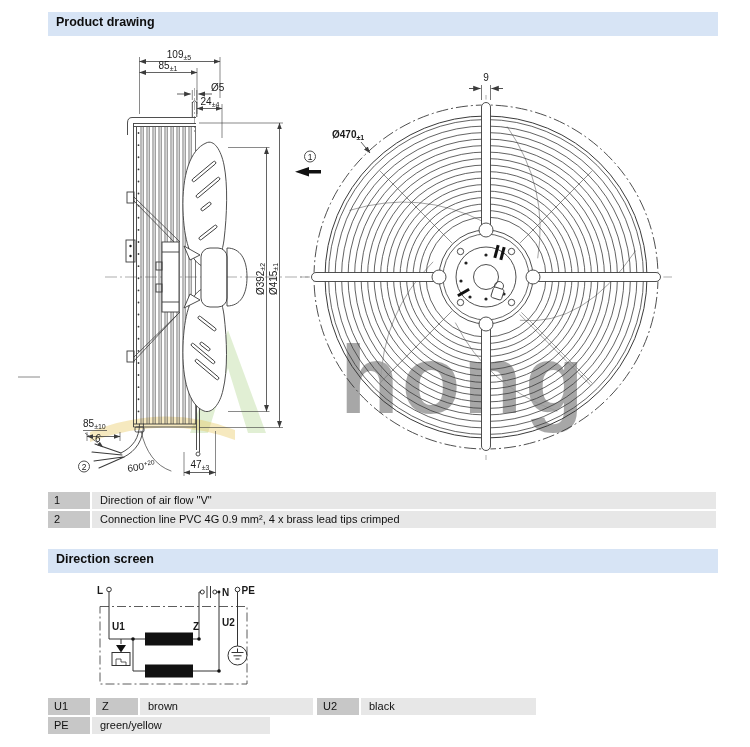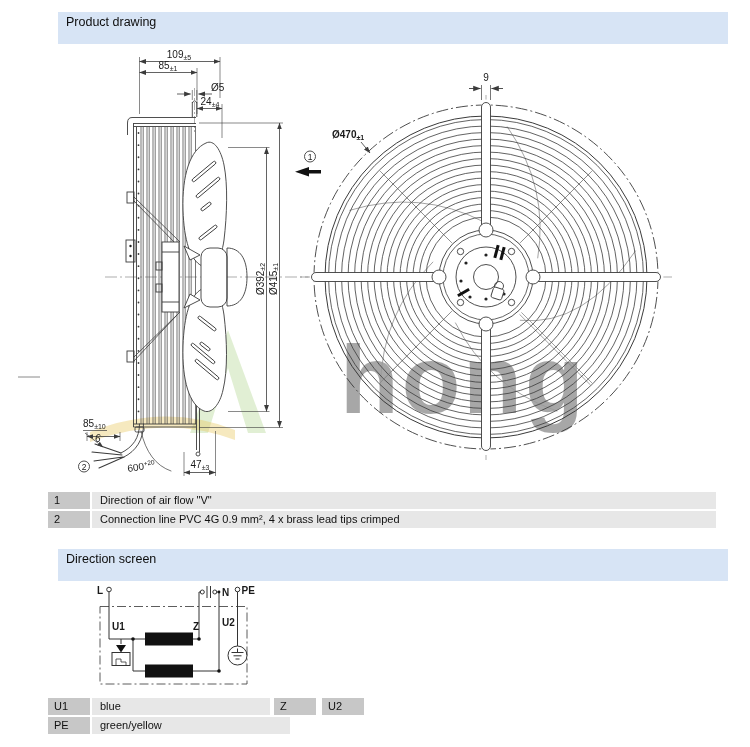--- a/index.html
+++ b/index.html
@@ -1,18 +1,18 @@
 <!DOCTYPE html>
 <html><head>
 <meta charset="utf-8">
 <style>
   html,body{margin:0;padding:0;background:#fff;overflow:hidden;}
   body{width:750px;height:747px;position:relative;font-family:"Liberation Sans",sans-serif;color:#111;}
-  .section-header{position:absolute;left:58px;width:670px;height:32px;background:#d7e4f5;
-    font-weight:normal;font-size:12.5px;line-height:20px;padding-left:8px;box-sizing:border-box;color:#0d0d0d;}
+  .section-header{position:absolute;left:48px;width:670px;height:24px;background:#d7e4f5;
+    font-weight:bold;font-size:12.5px;line-height:20px;padding-left:8px;box-sizing:border-box;color:#0d0d0d;}
   .drawing-layer{position:absolute;left:0;top:0;z-index:0;}
   .tbl{position:absolute;left:48px;z-index:2;font-size:11px;}
   .trow{display:flex;margin-bottom:2px;height:17px;line-height:17px;}
   .tid{width:42px;background:#c7c7c7;padding-left:6px;box-sizing:border-box;margin-right:2px;flex:none;}
   .tval{background:#e7e7e7;padding-left:8px;box-sizing:border-box;}
   .notes .tval{width:624px;}
   .wgap{width:4px;flex:none;}
   svg text{fill:#1a1a1a;stroke:none;}
 </style>
 </head>
@@ -306,23 +306,24 @@
   </div>
 </div>
 
 <div class="section-header" style="top:549px">
   <span>Direction screen</span>
 </div>
 
 <div class="tbl" style="top:698px">
   <div class="trow">
     <div class="tid">U1</div>
-    <div class="tval" style="width:178px">blue</div>
     <div class="wgap"></div>
     <div class="tid">Z</div>
+    <div class="tval" style="width:173px">brown</div>
     <div class="wgap"></div>
     <div class="tid">U2</div>
+    <div class="tval" style="width:175px">black</div>
   </div>
   <div class="trow">
     <div class="tid">PE</div>
-    <div class="tval" style="width:198px">green/yellow</div>
+    <div class="tval" style="width:178px">green/yellow</div>
   </div>
 </div>
 
 </body></html>

